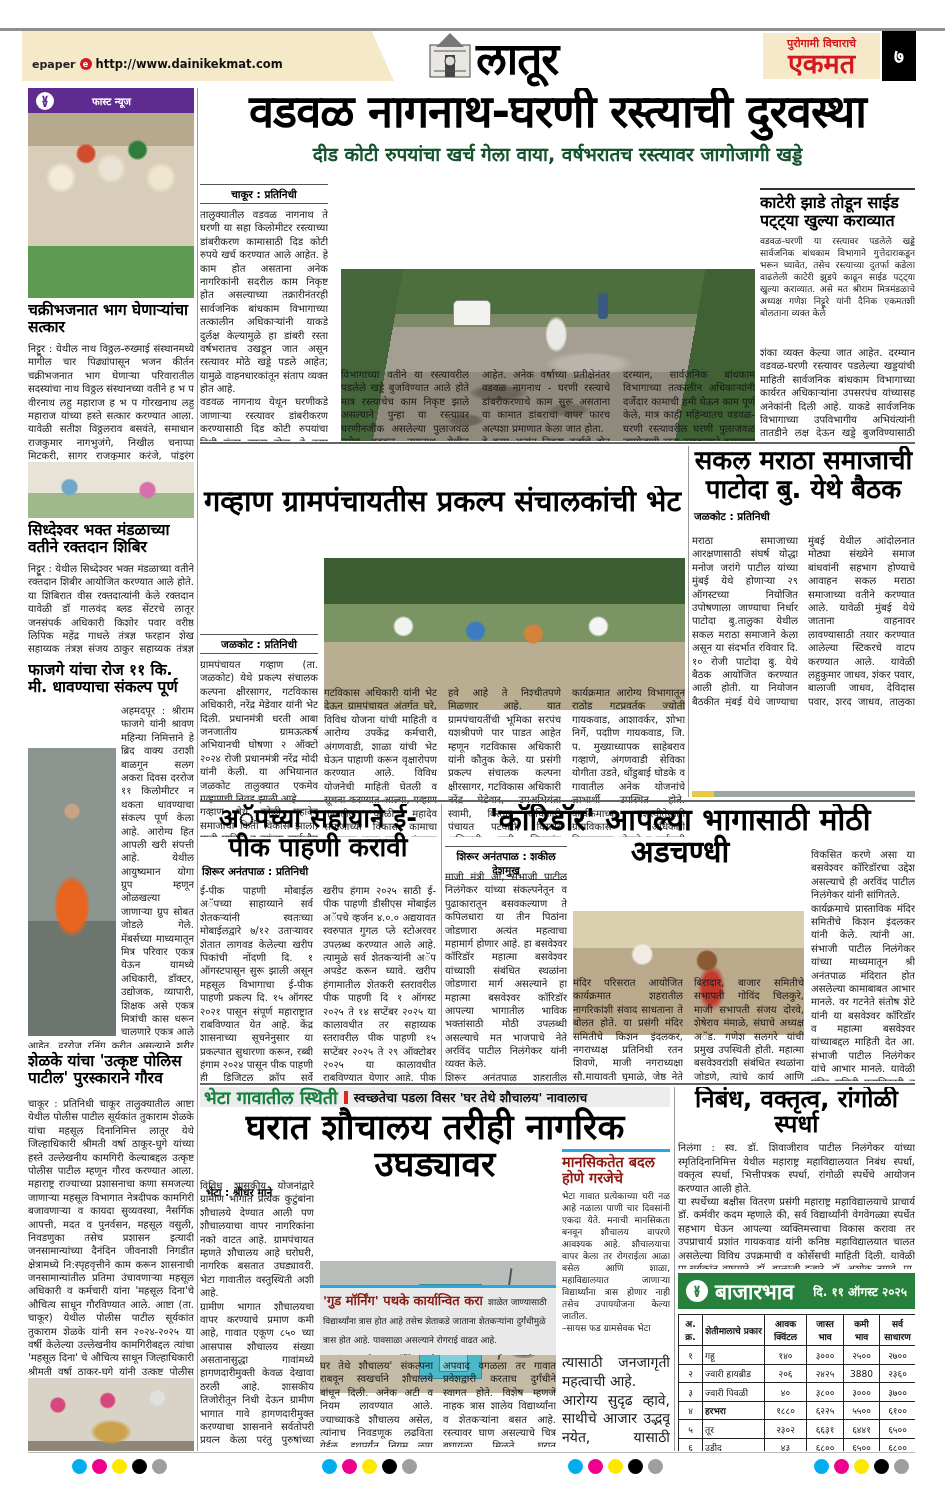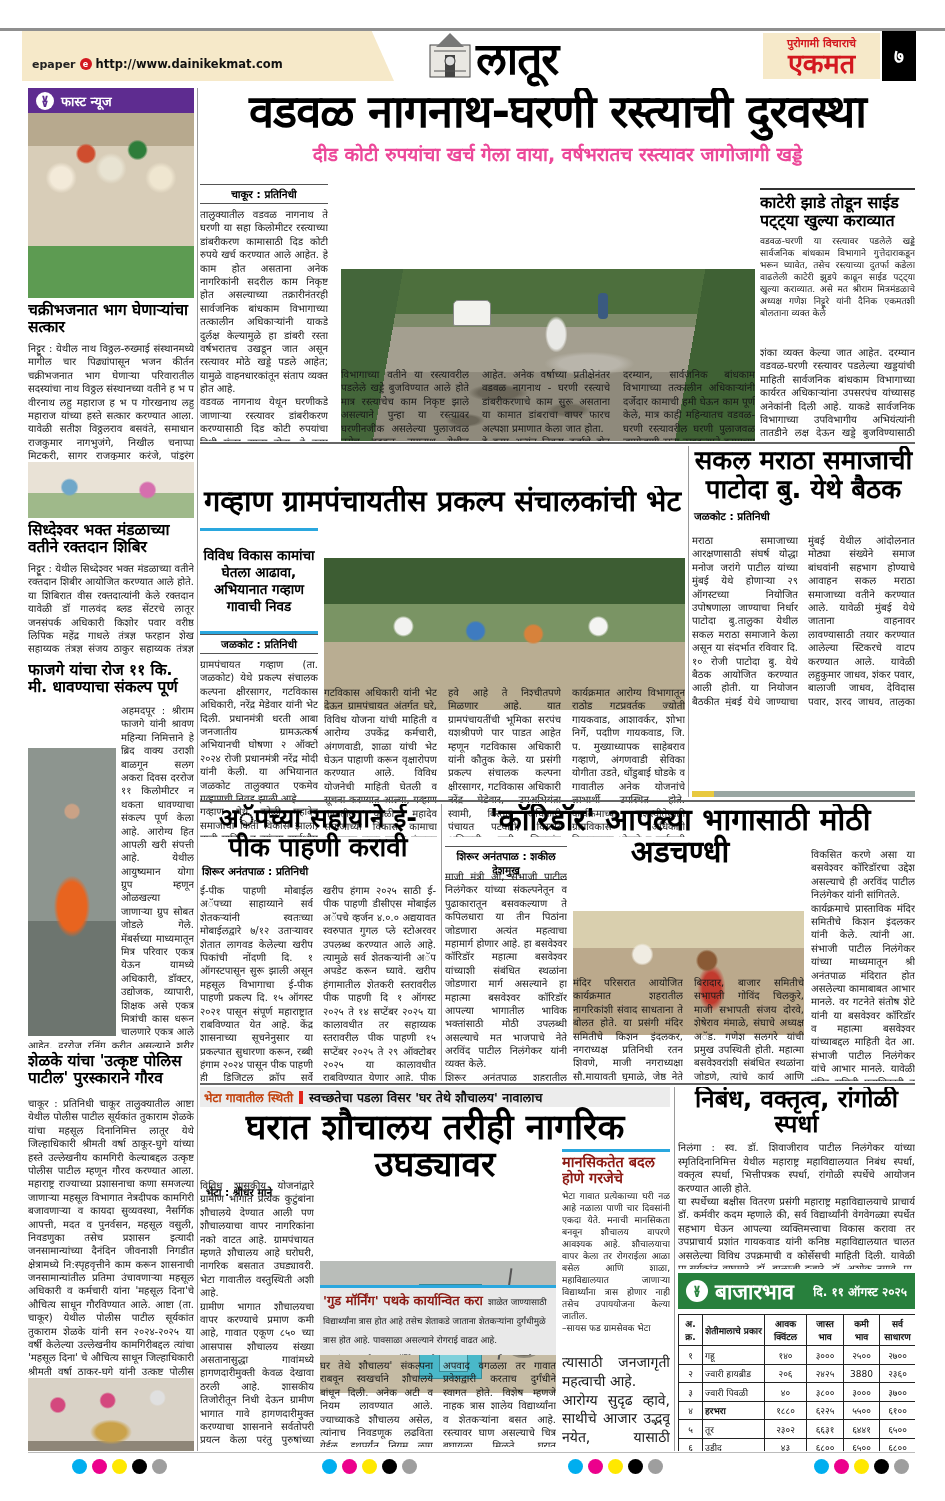--- a/index.html
+++ b/index.html
@@ -110,21 +110,21 @@
   </div>
 
   <div class="abs clip" style="left:28px;top:88px;width:166px;height:1363px;">
     <div class="banner" style="background:#5e2c90;height:25px;padding:0 8px;">
       <span class="circle-ic" style="color:#5e2c90;">
         <span class="chev">
             <span>∨</span>
             <span>∨</span>
           </span>
       </span>
-      <span style="font-size:13px;">फास्ट न्यूज</span>
+      <span style="font-size:10px;margin-left:31px;">फास्ट न्यूज</span>
     </div>
 
     <div class="ph photo-group1" style="width:166px;height:185px;"></div>
     <div class="h-sec" style="font-size:15.5px;height:40px;padding-top:4px;">चक्रीभजनात भाग घेणाऱ्यांचा सत्कार</div>
     <div class="body clip" style="height:118px;">निट्टूर : येथील नाथ विठ्ठल-रुख्माई संस्थानमध्ये मागील चार पिढ्यांपासून भजन कीर्तन चक्रीभजनात भाग घेणाऱ्या परिवारातील सदस्यांचा नाथ विठ्ठल संस्थानच्या वतीने ह भ प वीरनाथ लहु महाराज ह भ प गोरखनाथ लहु महाराज यांच्या हस्ते सत्कार करण्यात आला. यावेळी सतीश विठ्ठलराव बसवंते, समाधान राजकुमार नागभुजंगे, निखील चनाप्पा मिटकरी, सागर राजकुमार करंजे, पांडुरंग राजकुमार निट्टूरे, सुरज बलभाय निट्टूरे यांचा शाल श्रीफळ देऊन सत्कार करण्यात आला. यावेळी चक्रीभजनातील मंडळी, महिला, पुरुष गावकरी मोठ्या संख्येनी उपस्थीत होते. शेवटी ह भ प मल्लनाथ लहु महाराज यांनी सर्वांचे आभार मानले</div>
 
     <div class="ph photo-gathering" style="width:166px;height:56px;margin-top:2px;"></div>
     <div class="h-sec" style="font-size:15.5px;height:40px;padding-top:4px;">सिध्देश्वर भक्त मंडळाच्या वतीने रक्तदान शिबिर</div>
     <div class="body clip" style="height:95px;">निट्टूर : येथील सिध्देश्वर भक्त मंडळाच्या वतीने रक्तदान शिबीर आयोजित करण्यात आले होते. या शिबिरात वीस रक्तदात्यांनी केले रक्तदान यावेळी डॉ गालवंद ब्लड सेंटरचे लातूर जनसंपर्क अधिकारी किशोर पवार वरीष्ठ लिपिक महेंद्र गाधले तंत्रज्ञ फरहान शेख सहाय्यक तंत्रज्ञ संजय ठाकुर सहाय्यक तंत्रज्ञ अन्सार शेख यांनी रक्त संकलनाचे कार्य चोख केले शेवटी भक्त मंडळाचे आनंद बंग प्रकाश कंकाळ यांनी रक्तदात्याचे सर्वांचे आभार मानले</div>
 
@@ -136,21 +136,21 @@
 
     <div class="h-sec" style="font-size:15.5px;height:44px;padding-top:5px;">शेळके यांचा 'उत्कृष्ट पोलिस पाटील' पुरस्काराने गौरव</div>
     <div class="body clip" style="height:278px;">चाकूर : प्रतिनिधी चाकूर तालुक्यातील आष्टा येथील पोलीस पाटील सूर्यकांत तुकाराम शेळके यांचा महसूल दिनानिमित्त लातूर येथे जिल्हाधिकारी श्रीमती वर्षा ठाकूर-घुगे यांच्या हस्ते उल्लेखनीय कामगिरी केल्याबद्दल उत्कृष्ट पोलीस पाटील म्हणून गौरव करण्यात आला. महाराष्ट्र राज्याच्या प्रशासनाचा कणा समजल्या जाणाऱ्या महसूल विभागात नेत्रदीपक कामगिरी बजावणाऱ्या व कायदा सुव्यवस्था, नैसर्गिक आपत्ती, मदत व पुनर्वसन, महसूल वसुली, निवडणुका तसेच प्रशासन इत्यादी जनसामान्यांच्या दैनंदिन जीवनाशी निगडीत क्षेत्रामध्ये नि:स्पृहवृत्तीने काम करून शासनाची जनसामान्यांतील प्रतिमा उंचावणाऱ्या महसूल अधिकारी व कर्मचारी यांना 'महसूल दिना'चे औचित्य साधून गौरविण्यात आले. आष्टा (ता. चाकूर) येथील पोलीस पाटील सूर्यकांत तुकाराम शेळके यांनी सन २०२४-२०२५ या वर्षी केलेल्या उल्लेखनीय कामगिरीबद्दल त्यांचा 'महसूल दिना' चे औचित्य साधून जिल्हाधिकारी श्रीमती वर्षा ठाकूर-घुगे यांनी उत्कृष्ट पोलीस पाटील म्हणून पुरस्कार देऊन गौरव केला. पोलीस पाटील सूर्यकांत शेळके यांच्या सन्मानाबद्दल त्यांचे आप्तेष्टांसह चाकूर तालुक्यातील विविध क्षेत्रातील मान्यवरांनी अभिनंदन करून कार्यासाठी शुभेच्छा दिल्या.</div>
     <div class="ph photo-award" style="width:166px;height:90px;margin-top:3px;"></div>
   </div>
 
   <div class="abs vrule" style="left:197px;top:88px;height:1363px;"></div>
 
   <div class="abs clip" style="left:200px;top:88px;width:715px;height:353px;">
     <div class="b c" style="font-size:45px;line-height:1.05;letter-spacing:-1px;color:#000;">वडवळ नागनाथ-घरणी रस्त्याची दुरवस्था</div>
-    <div class="b c" style="font-size:19px;margin-top:6px;color:#ec4899;">दीड कोटी रुपयांचा खर्च गेला वाया, वर्षभरातच रस्त्यावर जागोजागी खड्डे</div>
+    <div class="b c" style="font-size:19px;margin-top:6px;color:#14532d;">दीड कोटी रुपयांचा खर्च गेला वाया, वर्षभरातच रस्त्यावर जागोजागी खड्डे</div>
 
     <div class="abs" style="left:0;top:96px;width:128px;height:257px;overflow:hidden;">
       <div class="byline byline-rules c" style="margin-bottom:4px;">चाकूर : प्रतिनिधी</div>
       <div class="body">तालुक्यातील वडवळ नागनाथ ते घरणी या सहा किलोमीटर रस्त्याच्या डांबरीकरण कामासाठी दिड कोटी रुपये खर्च करण्यात आले आहेत. हे काम होत असताना अनेक नागरिकांनी सदरील काम निकृष्ट होत असल्याच्या तक्रारीनंतरही सार्वजनिक बांधकाम विभागाच्या तत्कालीन अधिकाऱ्यांनी याकडे दुर्लक्ष केल्यामुळे हा डांबरी रस्ता वर्षभरातच उखडून जात असून रस्त्यावर मोठे खड्डे पडले आहेत; यामुळे वाहनधारकांतून संताप व्यक्त होत आहे.
 वडवळ नागनाथ येथून घरणीकडे जाणाऱ्या रस्त्यावर डांबरीकरण करण्यासाठी दिड कोटी रुपयांचा निधी मंजूर झाला होता. हे काम लातूर येथील ठेकेदाराकडून करण्यात आले. रस्त्याचे काम होऊन चार महिन्याचा कालावधी ऊलटला नाही तोपर्यंतच रस्ता उखडून गेला. दरम्यान सार्वजनिक बांधकाम</div>
     </div>
 
     <div class="abs ph photo-road" style="left:141px;top:102px;width:414px;height:172px;">
       <div style="position:absolute;left:27%;top:18%;width:36px;height:24px;background:#f2f2ee;border-radius:5px 5px 2px 2px;border:1px solid #888;"></div>
       <div style="position:absolute;left:62%;top:14%;width:10px;height:26px;background:#3a5a80;border-radius:4px;"></div>
@@ -165,23 +165,20 @@
       <div class="b" style="font-size:16px;line-height:1.15;color:#000;">काटेरी झाडे तोडून साईड पट्ट्या खुल्या कराव्यात</div>
       <div class="body" style="margin-top:4px;font-size:9px;">वडवळ-घरणी या रस्त्यावर पडलेले खड्डे सार्वजनिक बांधकाम विभागाने गुत्तेदाराकडून भरून घ्यावेत, तसेच रस्त्याच्या दुतर्फा कडेला वाढलेली काटेरी झुडपे काढून साईड पट्ट्या खुल्या कराव्यात. असे मत श्रीराम मित्रमंडळाचे अध्यक्ष गणेश निट्टूरे यांनी दैनिक एकमतशी बोलताना व्यक्त केले</div>
     </div>
     <div class="abs body clip" style="left:560px;top:258px;width:155px;height:95px;">शंका व्यक्त केल्या जात आहेत. दरम्यान वडवळ-घरणी रस्त्यावर पडलेल्या खड्डयांची माहिती सार्वजनिक बांधकाम विभागाच्या कार्यरत अधिकाऱ्यांना उपसरपंच यांच्यासह अनेकांनी दिली आहे. याकडे सार्वजनिक विभागाच्या उपविभागीय अभियंत्यांनी तातडीने लक्ष देऊन खड्डे बुजविण्यासाठी सूचना कराव्यात, अशी मागणी वाहनधारकासह ग्रामस्थातून होत आहे.</div>
   </div>
 
   <div class="abs hrule" style="left:200px;top:442px;width:715px;"></div>
 
   <div class="abs clip" style="left:200px;top:446px;width:485px;height:351px;margin-top:40px;">
     <div class="b c" style="font-size:29px;line-height:1.05;color:#000;">गव्हाण ग्रामपंचायतीस प्रकल्प संचालकांची भेट</div>
-    <div class="abs" style="left:0;top:42px;width:118px;height:100px;border-top:3px solid #2aa7de;border-bottom:3px solid #2aa7de;display:flex;align-items:center;">
-      <div class="b c" style="font-size:13.5px;line-height:1.25;width:100%;color:#000;">विविध विकास कामांचा घेतला आढावा, अभियानात गव्हाण गावाची निवड</div>
-    </div>
     <div class="abs byline byline-rules c" style="left:0;top:148px;width:118px;">जळकोट : प्रतिनिधी</div>
     <div class="abs body clip" style="left:0;top:172px;width:118px;height:179px;">ग्रामपंचायत गव्हाण (ता. जळकोट) येथे प्रकल्प संचालक कल्पना क्षीरसागर, गटविकास अधिकारी, नरेंद्र मेडेवार यांनी भेट दिली. प्रधानमंत्री धरती आबा जनजातीय ग्रामऊत्कर्ष अभियानची घोषणा २ ऑक्टो २०२४ रोजी प्रधानमंत्री नरेंद्र मोदी यांनी केली. या अभियानात जळकोट तालुक्यात एकमेव गव्हाणची निवड झाली आहे.
 गव्हाण येथे कोळी महादेव समाजाचा किती विकास झाला, याची माहिती व त्यांच्या सार्वभौम वचवशीक व सार्वजनिक विकास करण्यासाठी काय उपाययोजना करता येतील यांचे नियोजन व आराखडा करण्यासाठी प्रकल्प संचालक व</div>
     <div class="abs ph photo-gavhan" style="left:124px;top:42px;width:361px;height:152px;"></div>
     <div class="abs body clip" style="left:124px;top:200px;width:113px;height:151px;">गटविकास अधिकारी यांनी भेट देऊन ग्रामपंचायत अंतर्गत घरे, विविध योजना यांची माहिती व आरोग्य उपकेंद्र कर्मचारी, अंगणवाडी, शाळा यांची भेट घेऊन पाहाणी करून वृक्षारोपण करण्यात आले. विविध योजनेची माहिती घेतली व सूचना करण्यात आल्या, गव्हाण गावातील कोळी महादेव समाजाच्या विकास कामाचा आराखडा तयार करून पंचायत समिती जळकोट, जिल्हा परिषद, जिल्हाधिकारी, मुख्यमंत्री, प्रधानमंत्री यांना पाठवून गावाला जे</div>
     <div class="abs body clip" style="left:248px;top:200px;width:113px;height:151px;">हवे आहे ते निश्चीतपणे मिळणार आहे. यात ग्रामपंचायतींची भूमिका सरपंच यशश्रीपणे पार पाडत आहेत म्हणून गटविकास अधिकारी यांनी कौतुक केले. या प्रसंगी प्रकल्प संचालक कल्पना क्षीरसागर, गटविकास अधिकारी नरेंद्र मेडेवार, उपअभियंता स्वामी, विस्तार अधिकारी पंचायत पटवारी, विस्तार अधिकारी कृषी शिवकांत पटवारी, इंजिनिअर गणेश सखाळे यांचा सत्कार सरपंच बालाजी गुडसुरे यांच्या अध्यक्षतेखाली करण्यात आला.</div>
     <div class="abs body clip" style="left:372px;top:200px;width:113px;height:151px;">कार्यक्रमात आरोग्य विभागातून राठोड गटप्रवर्तक ज्योती गायकवाड, आशावर्कर, शोभा निर्गे, पदाीण गायकवाड, जि. प. मुख्याध्यापक साहेबराव गव्हाणे, अंगणवाडी सेविका योगीता उडते, धोंडुबाई घोडके व गावातील अनेक योजनांचे लाभार्थी उपस्थित होते. कार्यक्रमाच्या यशस्वीतेसाठी ग्रामविकास अधिकारी विजयकुमार भोसले व कर्मचारी पवार निर्गे, सुनिल घोडके, संजय कुंटेवाड, सूर्यकांत उडते यांनी परिश्रम घेतले.</div>
   </div>
 
   <div class="abs vrule" style="left:688px;top:446px;height:351px;"></div>
@@ -214,21 +211,21 @@
     <div class="abs body clip" style="left:128px;top:172px;width:110px;height:105px;">मंदिर परिसरात आयोजित कार्यक्रमात शहरातील नागरिकांशी संवाद साधताना ते बोलत होते. या प्रसंगी मंदिर समितीचे किशन इंदलकर, नगराध्यक्ष प्रतिनिधी रतन शिवणे, माजी नगराध्यक्षा सौ.मायावती घुमाळे, जेष्ठ नेते धोंडीराम सांगवे, भाजपा नेते मंगेश पाटील, तालुकाध्यक्ष माधव</div>
     <div class="abs body clip" style="left:249px;top:172px;width:110px;height:105px;">बिरादार, बाजार समितीचे सभापती गोविंद चिलकुरे, माजी सभापती संजय दोरवे, शेषेराव मंमाळे, संघाचे अध्यक्ष अॅड. गणेश सलगरे यांची प्रमुख उपस्थिती होती. महात्मा बसवेश्वरांशी संबंधित स्थळांना जोडणे, त्यांचे कार्य आणि विचार लोकांपर्यंत पोहोचवणे, तसेच या भागाला पर्यटन स्थळ म्हणून</div>
     <div class="abs body clip" style="left:366px;top:44px;width:104px;height:233px;">विकसित करणे असा या बसवेश्वर कॉरिडॉरचा उद्देश असल्याचे ही अरविंद पाटील निलंगेकर यांनी सांगितले.
 कार्यक्रमाचे प्रास्ताविक मंदिर समितीचे किशन इंदलकर यांनी केले. त्यांनी आ. संभाजी पाटील निलंगेकर यांच्या माध्यमातून श्री अनंतपाळ मंदिरात होत असलेल्या कामाबाबत आभार मानले. वर गटनेते संतोष शेटे यांनी या बसवेश्वर कॉरिडॉर व महात्मा बसवेश्वर यांच्याबद्दल माहिती देत आ. संभाजी पाटील निलंगेकर यांचे आभार मानले. यावेळी मंदिर समिती पदाधिकारी व सदस्य, सर्व नगरसेवक, भाजप पदाधिकारी, नागरिक व भाविक भक्त उपस्थित होते.</div>
   </div>
 
   <div class="abs hrule" style="left:200px;top:1083px;width:715px;"></div>
 
   <div class="abs clip" style="left:200px;top:1087px;width:470px;height:364px;">
     <div style="height:20px;background:#ececec;display:flex;align-items:center;gap:6px;padding:0 4px;">
-      <span class="b" style="color:#c2410c;font-size:12px;">भेटा गावातील स्थिती</span>
+      <span class="b" style="color:#15803d;font-size:18px;">भेटा गावातील स्थिती</span>
       <span style="width:4px;height:13px;background:#e0251b;display:inline-block;"></span>
       <span class="b" style="font-size:12.5px;color:#111;">स्वच्छतेचा पडला विसर 'घर तेथे शौचालय' नावालाच</span>
     </div>
     <div class="b c" style="font-size:35px;line-height:1.05;margin-top:2px;color:#000;">घरात शौचालय तरीही नागरिक उघड्यावर</div>
     <div class="byline" style="margin:2px 0 0 6px;">भेटा : श्रीधर माने</div>
 
     <div class="abs body clip" style="left:0;top:92px;width:114px;height:268px;">विविध शासकीय योजनांद्वारे ग्रामीण भागात प्रत्येक कुटुंबांना शौचालये देण्यात आली पण शौचालयाचा वापर नागरिकांना नको वाटत आहे. ग्रामपंचायत म्हणते शौचालय आहे घरोघरी, नागरिक बसतात उघड्यावरी. भेटा गावातील वस्तुस्थिती अशी आहे.
 ग्रामीण भागात शौचालयचा वापर करण्याचे प्रमाण कमी आहे, गावात एकूण ८५० च्या आसपास शौचालय संख्या असतानासुद्धा गावांमध्ये हागणदारीमुक्ती केवळ देखावा ठरली आहे. शासकीय तिजोरीतून निधी देऊन ग्रामीण भागात गावे हागणदारीमुक्त करण्याचा शासनाने सर्वतोपरी प्रयत्न केला परंतु पुरुषांच्या तुलनेत महिलांची संख्या शौचाला उघड्यावर जाण्याची अधिक आहे.
 शासनाने ग्रामीण भागात विविध योजना राबवून ग्रामीण जनतेच्या सुदृढ आरोग्यासाठी गावे हागणदारीमुक्त करण्याचा प्रयत्न केला आहे, त्यासाठी शासनाने स्वतःग्रामीण कुटुंबीयांना</div>
 

